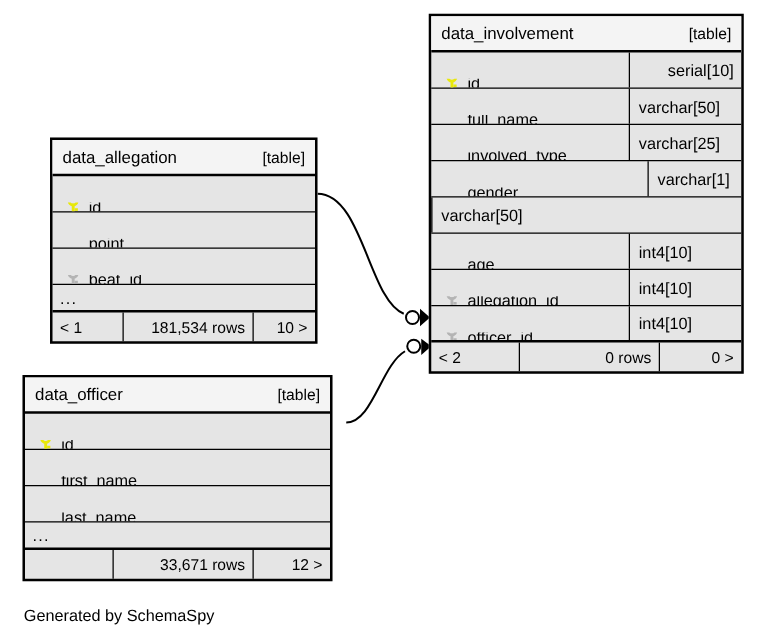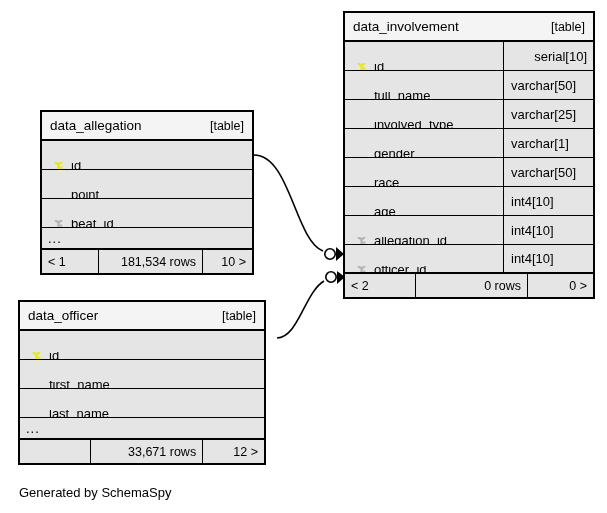--- a/index.html
+++ b/index.html
@@ -204,30 +204,26 @@
       <div class="col-type" style="width:90px;">
         <span>varchar[25]</span>
       </div>
     </div>
 
     <div class="col-row">
       <div class="col-name">
         <span class="keyslot empty"></span>
         <span class="col-label">gender</span>
       </div>
-      <div class="col-type" style="width:90px;">
+      <div class="col-type" style="width:75px;">
         <span>varchar[1]</span>
       </div>
     </div>
 
     <div class="col-row">
-      <div class="col-name">
-        <span class="keyslot empty"></span>
-        <span class="col-label">race</span>
-      </div>
       <div class="col-type" style="width:90px;">
         <span>varchar[50]</span>
       </div>
     </div>
 
     <div class="col-row">
       <div class="col-name">
         <span class="keyslot empty"></span>
         <span class="col-label">age</span>
       </div>

